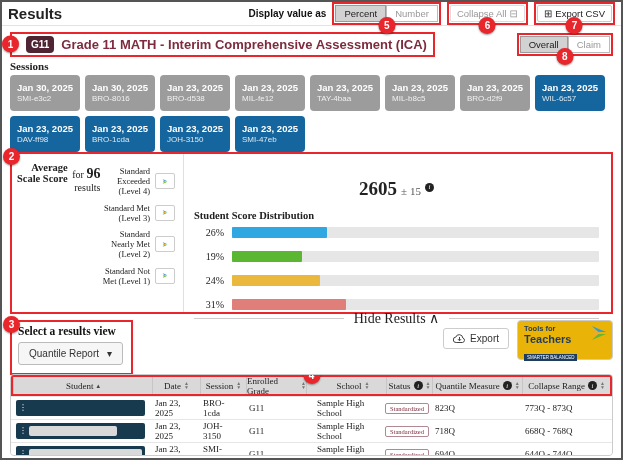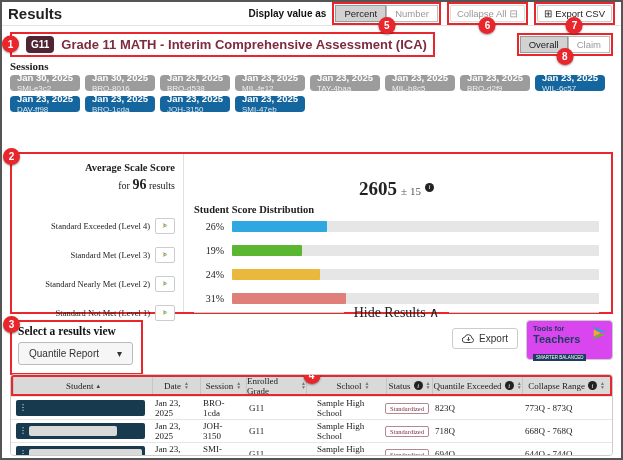--- a/index.html
+++ b/index.html
@@ -28,64 +28,64 @@
   
   .title-row{position:absolute;left:8px;top:29px;right:8px;height:26px;display:flex;align-items:center;}
   .titlebox{display:inline-flex;align-items:center;gap:7px;padding:2px 6px 2px 14px;}
   .gbadge{background:#4f2433;color:#fff;font-size:10px;font-weight:bold;padding:3px 5px;border-radius:4px;}
   .assess-title{font-size:13px;font-weight:bold;color:#7d2b3d;}
   .title-row .spacer{flex:1;}
   
   .sessions{position:absolute;left:8px;top:58px;right:8px;}
   .sessions-label{font-size:11px;font-weight:bold;color:#222;font-family:"Liberation Serif",serif;}
   .chips{display:flex;flex-wrap:wrap;gap:5px;margin-top:3px;}
-  .chip{width:70px;height:16px;border-radius:4px;background:#9c9c9c;color:#fff;cursor:pointer;
+  .chip{width:70px;height:36px;border-radius:4px;background:#9c9c9c;color:#fff;cursor:pointer;
         display:flex;flex-direction:column;justify-content:center;padding:0 7px;box-sizing:border-box;}
   .chip.selected{background:#15669e;}
   .chip-date{font-size:9.5px;font-weight:bold;line-height:12px;}
   .chip-code{font-size:8px;opacity:.85;line-height:10px;}
   
   .panel{position:absolute;left:8px;top:150px;right:8px;height:162px;border:2px solid #e8262b;
          box-sizing:border-box;display:flex;font-family:"Liberation Serif",serif;background:#fff;}
   .panel-left{width:172px;box-sizing:border-box;padding:8px 8px 4px 4px;border-right:1px solid #e0e0e0;
-              display:flex;flex-direction:column;}
+              display:flex;flex-direction:row;}
   .avg-line1{font-size:10.5px;font-weight:bold;text-align:right;color:#222;}
   .avg-line2{font-size:10px;text-align:right;margin-top:4px;color:#222;}
   .avg-count{font-size:14px;font-weight:bold;}
-  .level-rows{margin-top:20px;display:flex;flex-direction:column;gap:4px;}
+  .level-rows{margin-top:4px;display:flex;flex-direction:column;gap:4px;}
   .level-row{display:flex;align-items:center;justify-content:flex-end;gap:5px;min-height:25px;}
   .level-label{font-size:8.5px;line-height:10px;text-align:right;color:#222;max-width:112px;}
   .res-btn{width:20px;height:16px;border:1px solid #ccc;border-radius:2px;background:#fff;cursor:pointer;
            display:flex;align-items:center;justify-content:center;flex:0 0 auto;}
   .panel-right{flex:1;padding:6px 12px 0 10px;display:flex;flex-direction:column;box-sizing:border-box;}
   .score-line{text-align:center;margin-top:18px;}
   .score-num{font-size:19px;font-weight:bold;color:#222;}
   .score-margin{font-size:11px;color:#555;}
   .info-dot{display:inline-block;width:9px;height:9px;border-radius:50%;background:#222;color:#fff;
             font-size:7px;line-height:9px;text-align:center;font-style:italic;vertical-align:super;
             font-family:"Liberation Serif",serif;}
-  .dist-title{font-size:10.5px;font-weight:bold;color:#222;margin-top:4px;}
+  .dist-title{font-size:10.5px;font-weight:bold;color:#222;margin-top:10px;}
   .bars{margin-top:6px;display:flex;flex-direction:column;gap:13px;}
   .bar-row{display:flex;align-items:center;gap:8px;}
   .bar-pct{width:30px;text-align:right;font-size:10px;color:#222;flex:0 0 auto;}
   .bar-track{flex:1;height:11px;background:#e6e6e6;border-radius:1px;position:relative;}
   .bar-fill{position:absolute;left:0;top:0;bottom:0;border-radius:1px;}
   .hide-line{margin-top:auto;margin-bottom:4px;display:flex;align-items:center;gap:10px;}
   .hide-line .rule{flex:1;height:1px;background:#ccc;}
   .hide-text{font-size:14px;color:#222;cursor:pointer;white-space:nowrap;}
   
   .view-row{position:absolute;left:8px;top:318px;right:8px;height:48px;display:flex;align-items:flex-start;}
   .viewbox{padding:3px 8px 8px 6px;display:inline-block;}
   .view-label{font-size:11.5px;font-weight:bold;color:#111;font-family:"Liberation Serif",serif;}
-  .dropdown{margin-top:5px;display:inline-flex;align-items:center;gap:18px;font-size:10px;color:#333;
+  .dropdown{margin-top:5px;display:inline-flex;align-items:center;gap:8px;font-size:10px;color:#333;
             background:#f6f6f6;border:1px solid #bbb;border-radius:3px;padding:5px 10px;cursor:pointer;}
   .view-row .spacer{flex:1;}
   .export-btn{margin-top:8px;display:inline-flex;align-items:center;gap:4px;font-size:10px;color:#333;
               border:1px solid #ccc;border-radius:3px;background:#fff;padding:4px 9px;cursor:pointer;}
-  .tools-card{margin-left:8px;width:87px;height:40px;border:1px solid #ccc;border-radius:4px;background:#d946ef;
+  .tools-card{margin-left:8px;width:96px;height:40px;border:1px solid #ccc;border-radius:4px;background:#eab308;
               box-sizing:border-box;padding:4px 6px;position:relative;cursor:pointer;}
   .tools-l1{font-size:7.5px;font-weight:bold;color:#1d3c5e;line-height:8px;}
   .tools-l2{font-size:11px;font-weight:bold;color:#1d3c5e;line-height:12px;}
   .tools-sub{display:inline-block;background:#1d3c5e;color:#fff;font-size:4.5px;padding:1px 3px;margin-top:1px;}
   .tools-logo{position:absolute;right:4px;top:4px;}
   
   .tablewrap{position:absolute;left:8px;top:372px;right:8px;bottom:2px;border:1px solid #ccc;border-radius:4px;
              background:#f3f3f3;overflow:hidden;font-family:"Liberation Serif",serif;}
   .thead{position:relative;display:flex;background:#d9d9d9;border:2px solid #e8262b;box-sizing:border-box;height:21px;}
   .th{display:flex;align-items:center;justify-content:center;gap:3px;font-size:9px;color:#222;
@@ -374,21 +374,21 @@
         </div>
         <div class="th col-5">
           <span>Status</span>
           <span class="th-info">i</span>
           <span class="sort-both">
             <span>▲</span>
             <span>▼</span>
           </span>
         </div>
         <div class="th col-6">
-          <span>Quantile Exceeded</span>
+          <span>Quantile Measure</span>
           <span class="th-info">i</span>
           <span class="sort-both">
             <span>▲</span>
             <span>▼</span>
           </span>
         </div>
         <div class="th col-7">
           <span>Collapse Range</span>
           <span class="th-info">i</span>
           <span class="sort-both">

